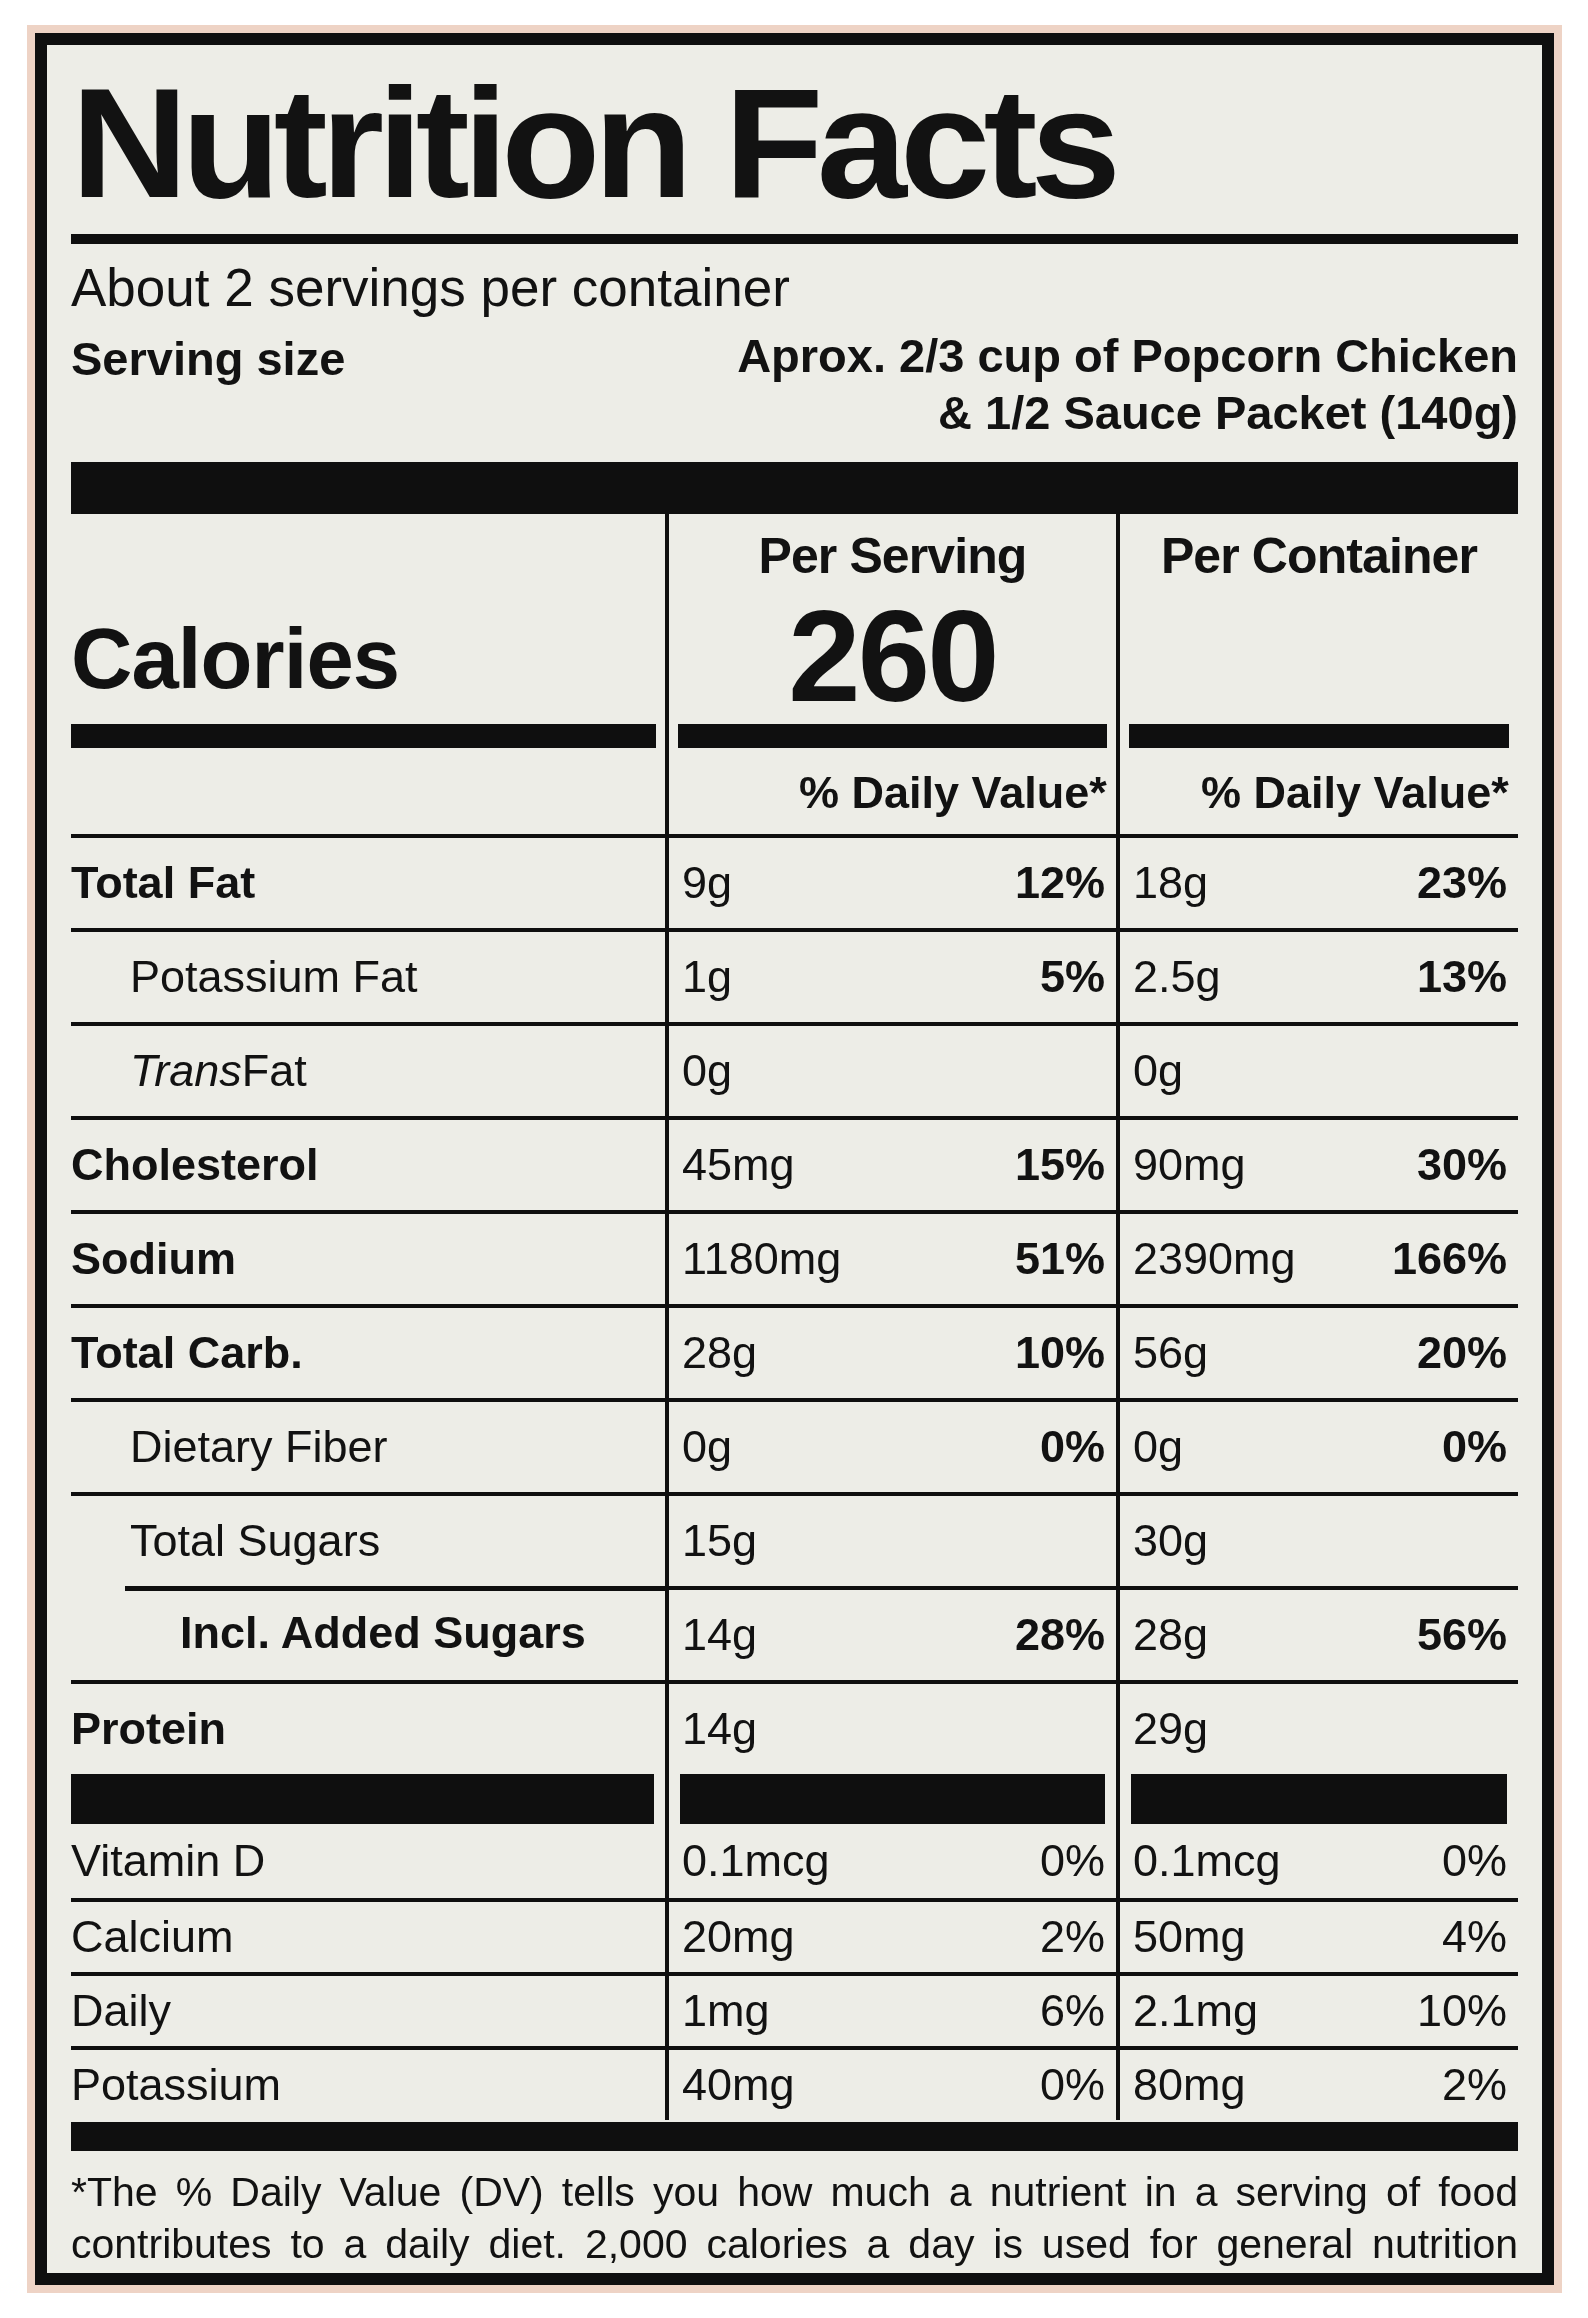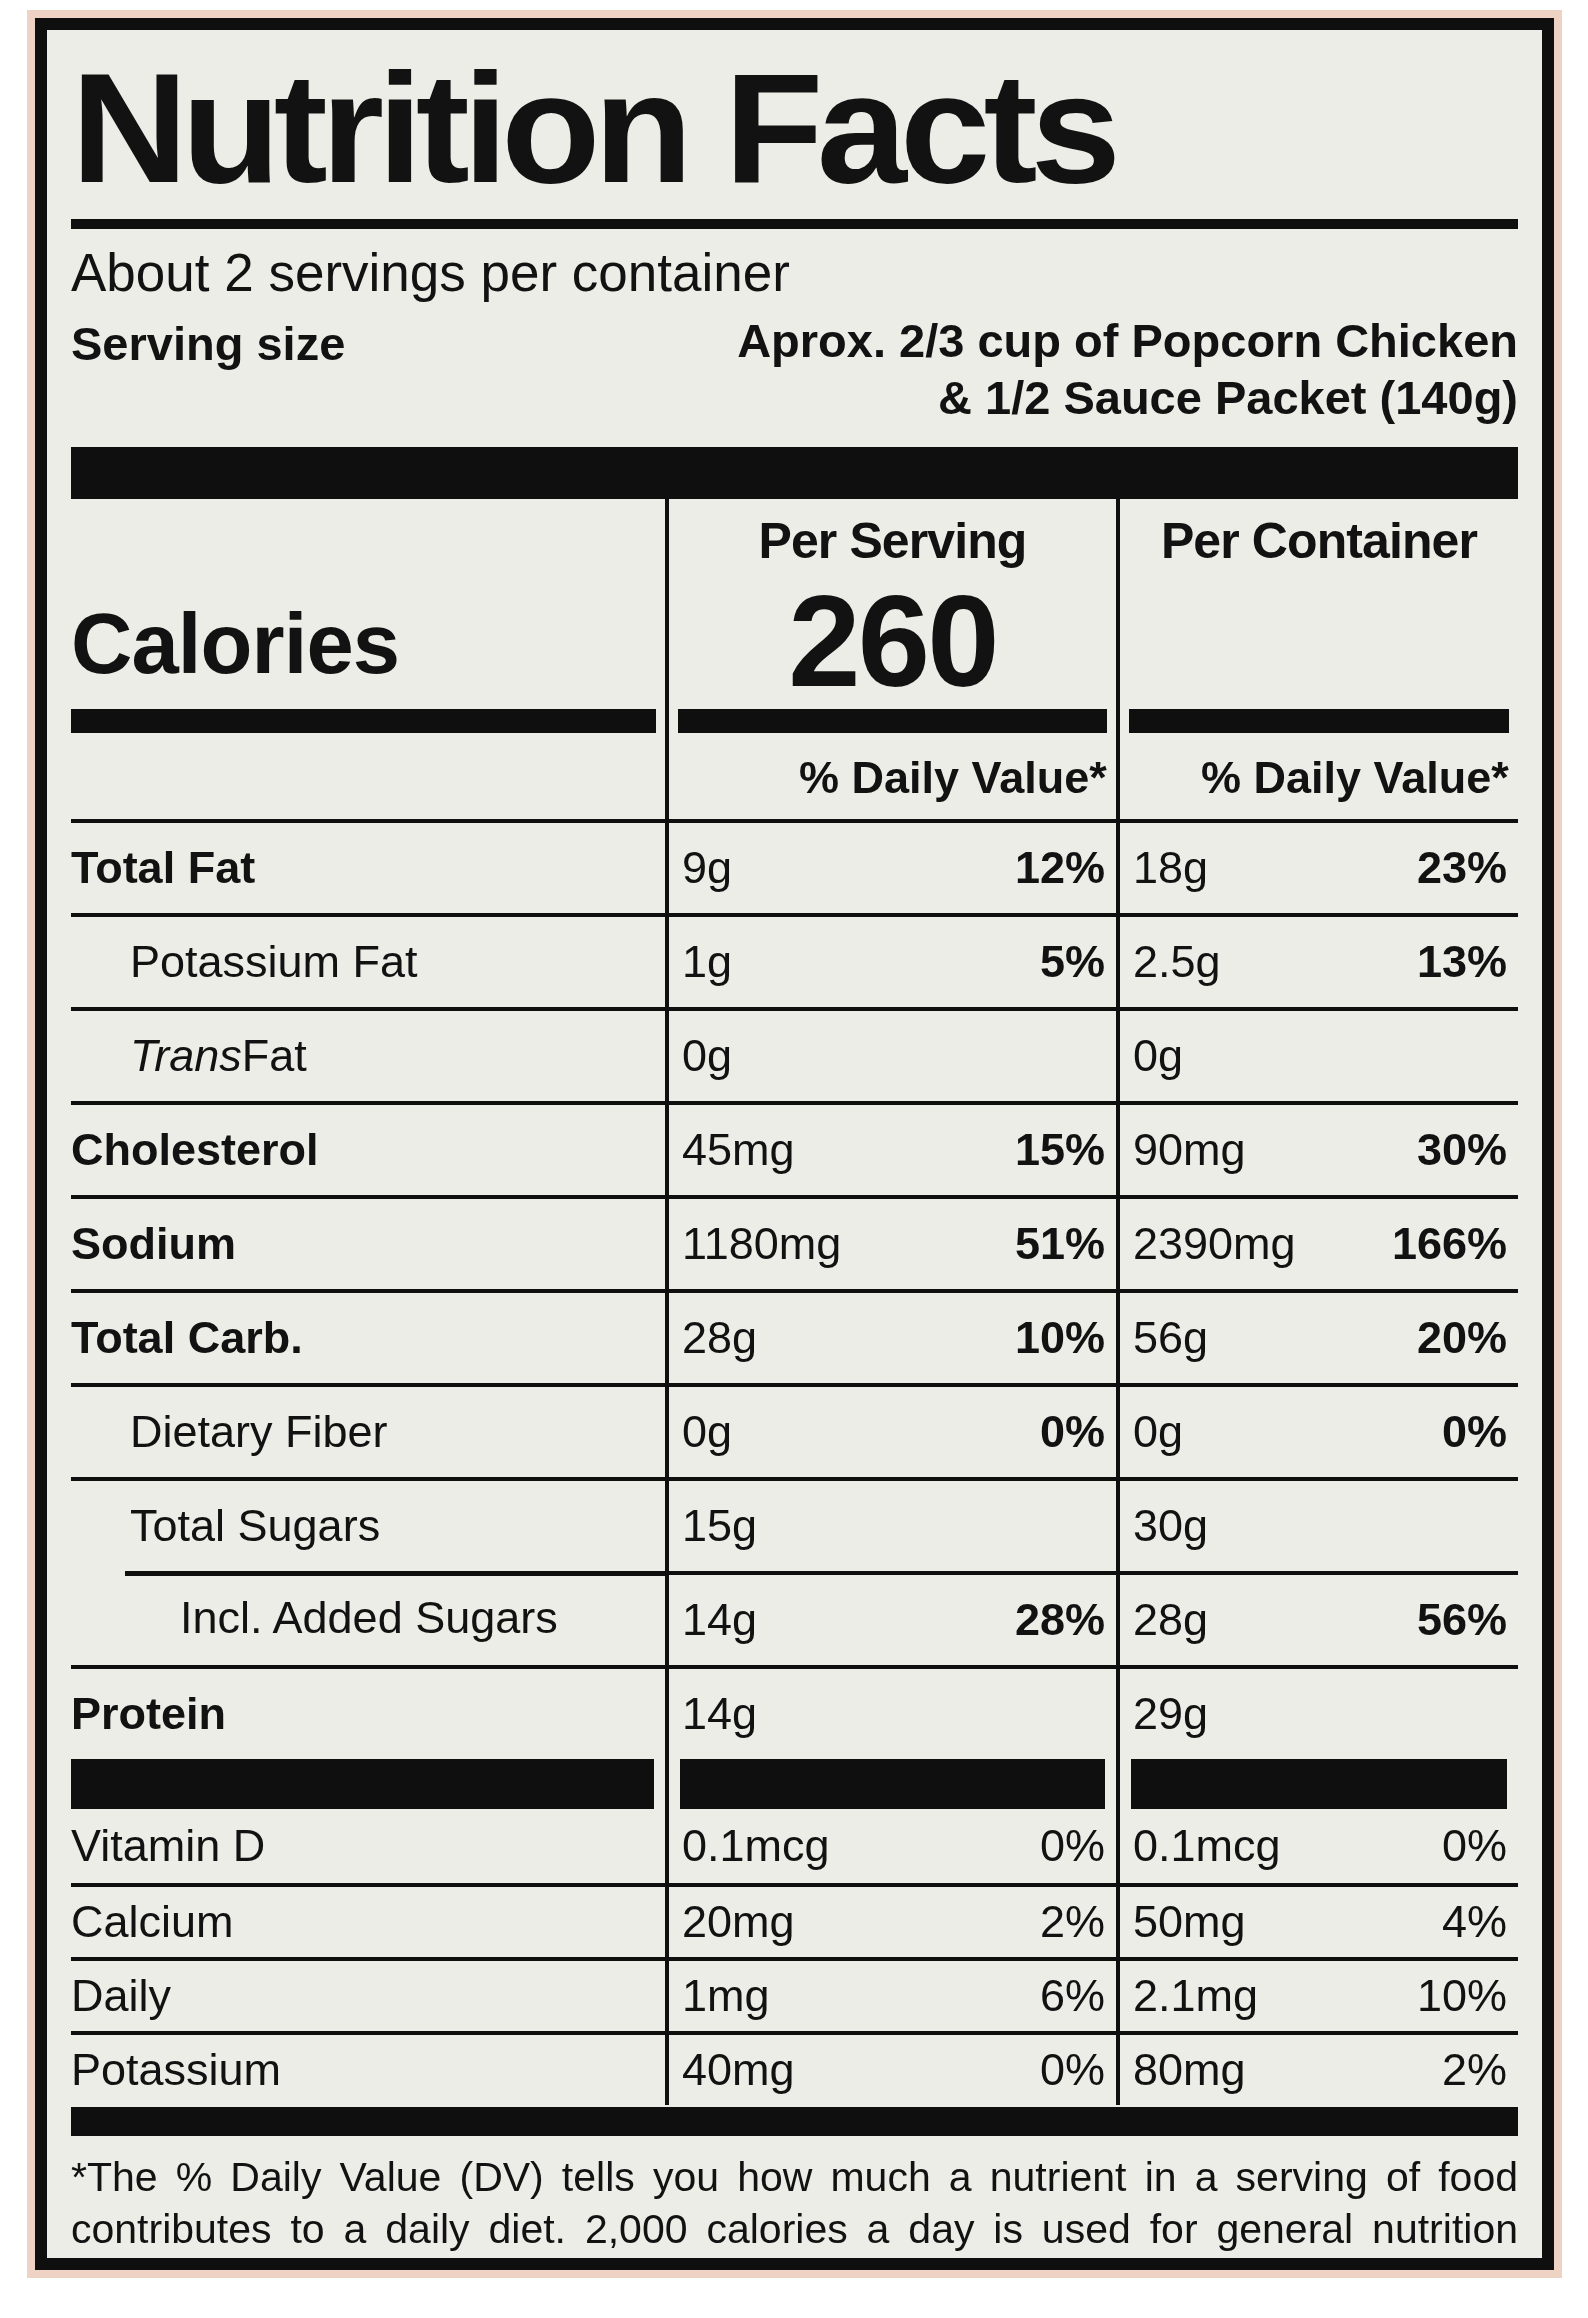--- a/index.html
+++ b/index.html
@@ -1,20 +1,20 @@
 <!DOCTYPE html>
 <html style="font-size:15px"><head>
 <meta charset="utf-8">
 <style>
   * { box-sizing: border-box; margin: 0; padding: 0; }
   html, body { width: 1589px; height: 2319px; background: #ffffff; }
   body { font-family: "Liberation Sans", sans-serif; color: #121212; position: relative; }
 
   .nf-label {
-    position: absolute; left: 35px; top: 18px;
+    position: absolute; left: 35px; top: 33px;
     width: 1519px; height: 2252px;
     background: #edede7;
     border: 12px solid #0f0f0f;
     outline: 8.3px solid #eed3c5;
     padding: 13px 24px 0 24px;
     overflow: hidden;
   }
 
   .title {
     font-size: 156px; font-weight: bold; line-height: 1.0;
@@ -47,21 +47,21 @@
   .dvh-cell { min-height: 82px; justify-content: flex-end; font-size: 45px; font-weight: bold; padding-right: 9.3px; }
 
   .rh .c { min-height: 94px; }
   .rv .c { min-height: 74px; }
   .bt { border-top: 4.6px solid #0f0f0f; }
 
   .nname { font-size: 45px; }
   .bold { font-weight: bold; }
   .it { font-style: italic; }
   .ind1 { padding-left: 59px; }
-  .ind2 { padding-left: 109px; }
+  .ind2 { padding-left: 109px; font-weight: bold; }
 
   .val { justify-content: space-between; padding: 0 11px 0 13px; }
   .amt { font-size: 45px; }
   .dv  { font-size: 45px; font-weight: bold; }
   .dv-reg { font-size: 45px; font-weight: normal; }
 
   .sep-ind { position: relative; border-top: none !important; }
   .sep-ind::before { content: ""; position: absolute; top: 0; left: 54px; right: 0; height: 4.6px; background: #0f0f0f; }
 
   .barseg-cell { padding: 0 11px 0 0; }

